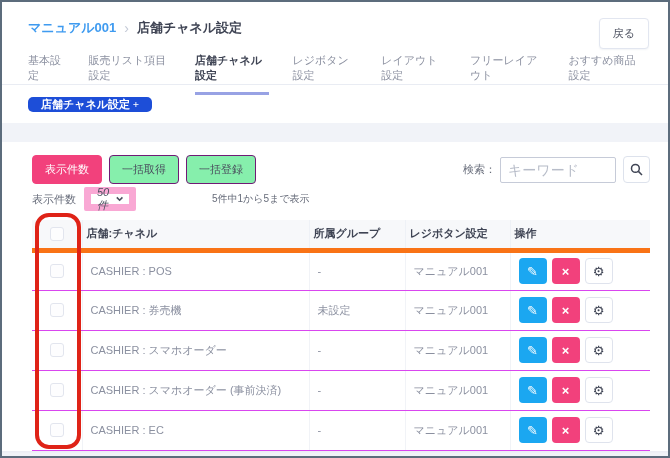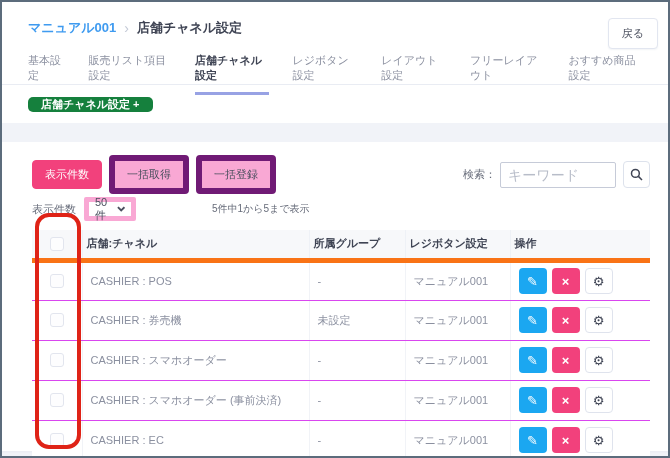--- a/index.html
+++ b/index.html
@@ -8,62 +8,62 @@
     position: relative; width: 670px; height: 458px;
     border: 2px solid #5c6c7c; background: #f1f3f8; overflow: hidden;
   }
   
   .header { background: #fff; height: 83px; border-bottom: 1px solid #e9ecf3; position: relative; }
   .breadcrumb-row { display: flex; align-items: center; padding: 17px 26px 0 26px; font-size: 13px; font-weight: bold; }
   .crumb-link { color: #3f9bf0; cursor: pointer; }
   .crumb-sep { color: #c3c9d6; margin: 0 8px; font-weight: normal; font-size: 14px; }
   .crumb-current { color: #3f4454; }
   .back-btn {
-    position: absolute; top: 16px; right: 10px;
+    position: absolute; top: 16px; right: 19px;
     background: #fff; border: 1px solid #e2e6f0; border-radius: 4px;
     font-size: 11px; color: #4a4f5e; padding: 7px 13px; cursor: pointer;
     box-shadow: 0 1px 2px rgba(40,60,100,.06);
     font-family: inherit;
   }
   .tabs { display: flex; gap: 24px; padding: 0 26px; margin-top: 16px; font-size: 11px; align-items: center; }
   .tab { color: #8b90a0; padding-bottom: 9px; cursor: pointer; border-bottom: 3px solid transparent; }
   .tab.active { color: #3f4454; font-weight: bold; border-bottom-color: #98a2e4; }
   
   .add-section { background: #fff; height: 38px; display: flex; align-items: center; padding: 0 26px; }
   .add-btn {
-    background: #15803d; color: #fff; border: none; border-radius: 5px;
-    font-size: 11px; font-weight: bold; padding: 0 13px; cursor: pointer; font-family: Liberation Sans, sans-serif;
+    background: #1d4ed8; color: #fff; border: none; border-radius: 5px;
+    font-size: 11px; font-weight: bold; padding: 0 13px; cursor: pointer; font-family: Liberation Serif, serif;
   }
   
   .table-card { background: #fff; margin-top: 19px; height: 309px; padding: 13px 18px 0 30px; box-shadow: 0 1px 2px rgba(40,60,100,.04); }
   .toolbar-row { display: flex; align-items: center; }
   .bulk-btn {
     font-size: 11px; padding: 6px 12px; border-radius: 4px; margin-right: 7px;
     cursor: pointer; font-family: inherit;
   }
   .bulk-btn.primary { background: #f2417c; color: #fff; border: 1px solid #f2417c; }
-  .bulk-btn.ghost { background: #f9a8d4; color: #4a4f5e; border: 6px solid #701a75; }
+  .bulk-btn.ghost { background: #86efac; color: #4a4f5e; border: 1px solid #701a75; }
   .search-group { margin-left: auto; display: flex; align-items: center; }
   .search-label { font-size: 11px; color: #676c7a; margin-right: 4px; }
   .search-input {
     width: 116px; height: 26px; border: 1px solid #c6cbd8; border-radius: 2px;
     font-size: 14px; padding: 0 7px; color: #4a4f5e; font-family: inherit;
   }
   .search-input::placeholder { color: #b8bdc9; }
   .search-btn {
     width: 27px; height: 27px; margin-left: 7px; background: #fff;
     border: 1px solid #dde2ec; border-radius: 4px; cursor: pointer;
     display: inline-flex; align-items: center; justify-content: center;
   }
   .controls-row { display: flex; align-items: center; margin-top: 3px; }
   .perpage-label { font-size: 11px; color: #676c7a; margin-right: 8px; }
   .perpage-select {
-    width: 52px; height: 24px; border: 5px solid #f9a8d4; border-radius: 2px; background: #fff;
+    width: 52px; height: 24px; border: 7px solid #f9a8d4; border-radius: 2px; background: #fff;
     font-size: 11px; color: #4a4f5e; display: inline-flex; align-items: center;
-    justify-content: space-between; padding: 0 6px; cursor: pointer;
+    justify-content: space-between; padding: 0 6px; cursor: pointer; font-style: italic;
   }
   .range-text { font-size: 10px; color: #676c7a; margin-left: 76px; }
   
   table { border-collapse: collapse; width: 618px; margin-top: 9px; font-size: 11px; table-layout: fixed; }
   thead th {
     background: #f7f8fa; color: #3f4454; font-weight: bold; text-align: left;
     height: 30px; padding: 0 4px; border-right: 1px solid #eef1f6; border-bottom: 5px solid #f97316;
   }
   thead th:last-child, tbody td:last-child { border-right: none; }
   tbody td {

